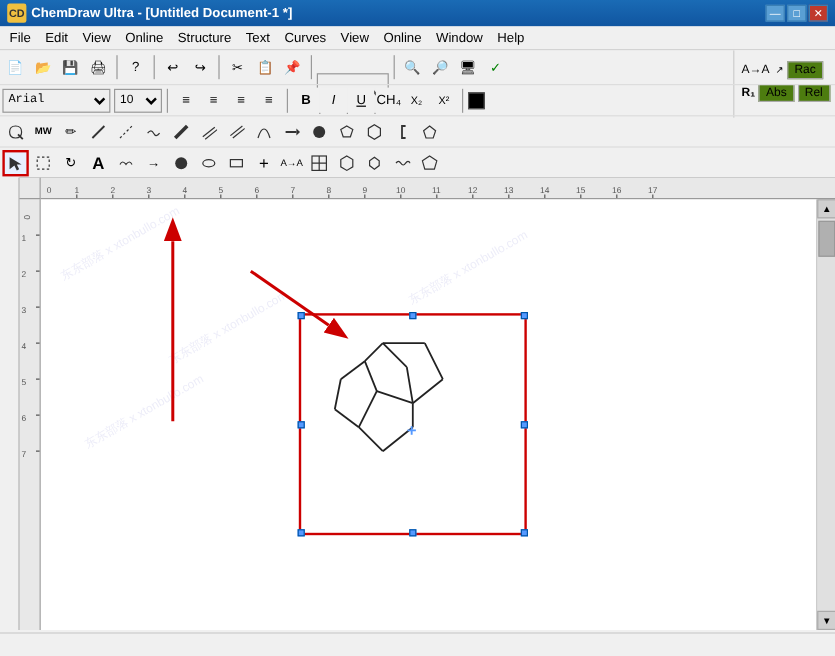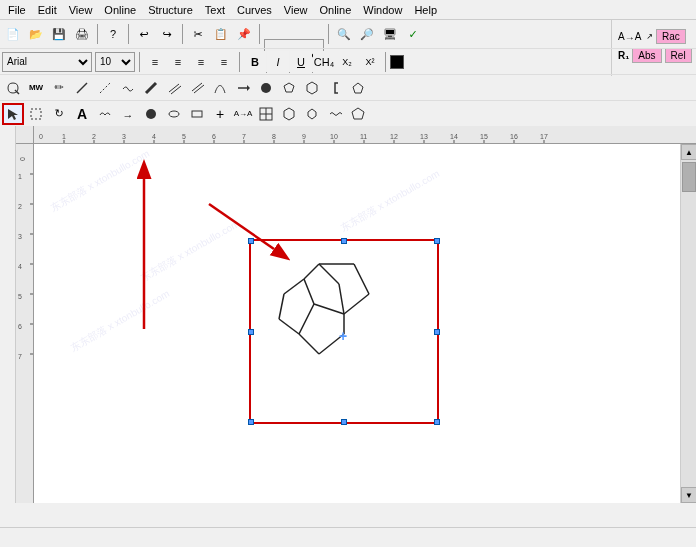--- a/index.html
+++ b/index.html
@@ -205,21 +205,21 @@
     .scroll-thumb {
       width: 14px; height: 30px;
       background: #b0b0b0;
       border: 1px solid #999;
       margin: 2px auto;
     }
     .rtp-row { display: flex; align-items: center; gap: 3px; margin-bottom: 4px; }
     .rtp-btn { 
       padding: 1px 5px; 
       font-size: 10px;
-      background: #f9a8d4;
+      background: #4d7c0f;
       border: 1px solid #aaa;
       cursor: pointer;
     }
     .color-swatch {
       width: 14px; height: 14px;
       background: black;
       border: 1px solid #555;
     }
 
     #main-container {
@@ -249,20 +249,29 @@
       width: 1px;
       height: 20px;
       background: #999;
       margin: 0 3px;
     }
   </style>
 </head>
 <body>
 <div id="main-container">
 
+  <div id="title-bar">
+    <div class="app-icon">CD</div>
+    <span class="title-text">ChemDraw Ultra - [Untitled Document-1 *]</span>
+    <div class="win-controls">
+      <div class="win-btn">—</div>
+      <div class="win-btn">□</div>
+      <div class="win-btn close">✕</div>
+    </div>
+  </div>
 
   <div id="menu-bar">
     <span class="menu-item">File</span>
     <span class="menu-item">Edit</span>
     <span class="menu-item">View</span>
     <span class="menu-item">Online</span>
     <span class="menu-item">Structure</span>
     <span class="menu-item">Text</span>
     <span class="menu-item">Curves</span>
     <span class="menu-item">View</span>
@@ -312,21 +321,21 @@
         <div class="rtp-row">
           <span style="font-size:10px; font-weight:bold;">R₁</span>
           <span class="rtp-btn">Abs</span>
           <span class="rtp-btn">Rel</span>
         </div>
       </div>
     </div>
 
     <div class="toolbar-row" style="height:26px;">
 
-      <select style="width:90px;height:20px;font-size:10px;border:1px solid #999;">
+      <select style="width:90px;height:20px;font-size:10px;border:1px solid #999;font-family:Liberation Mono, monospace;">
         <option>Arial</option>
       </select>
       <select style="width:40px;height:20px;font-size:10px;border:1px solid #999;margin-left:2px;">
         <option>10</option>
         <option>12</option>
       </select>
       <div class="toolbar-divider"></div>
 
       <div class="tb-btn">≡</div>
       <div class="tb-btn">≡</div>

